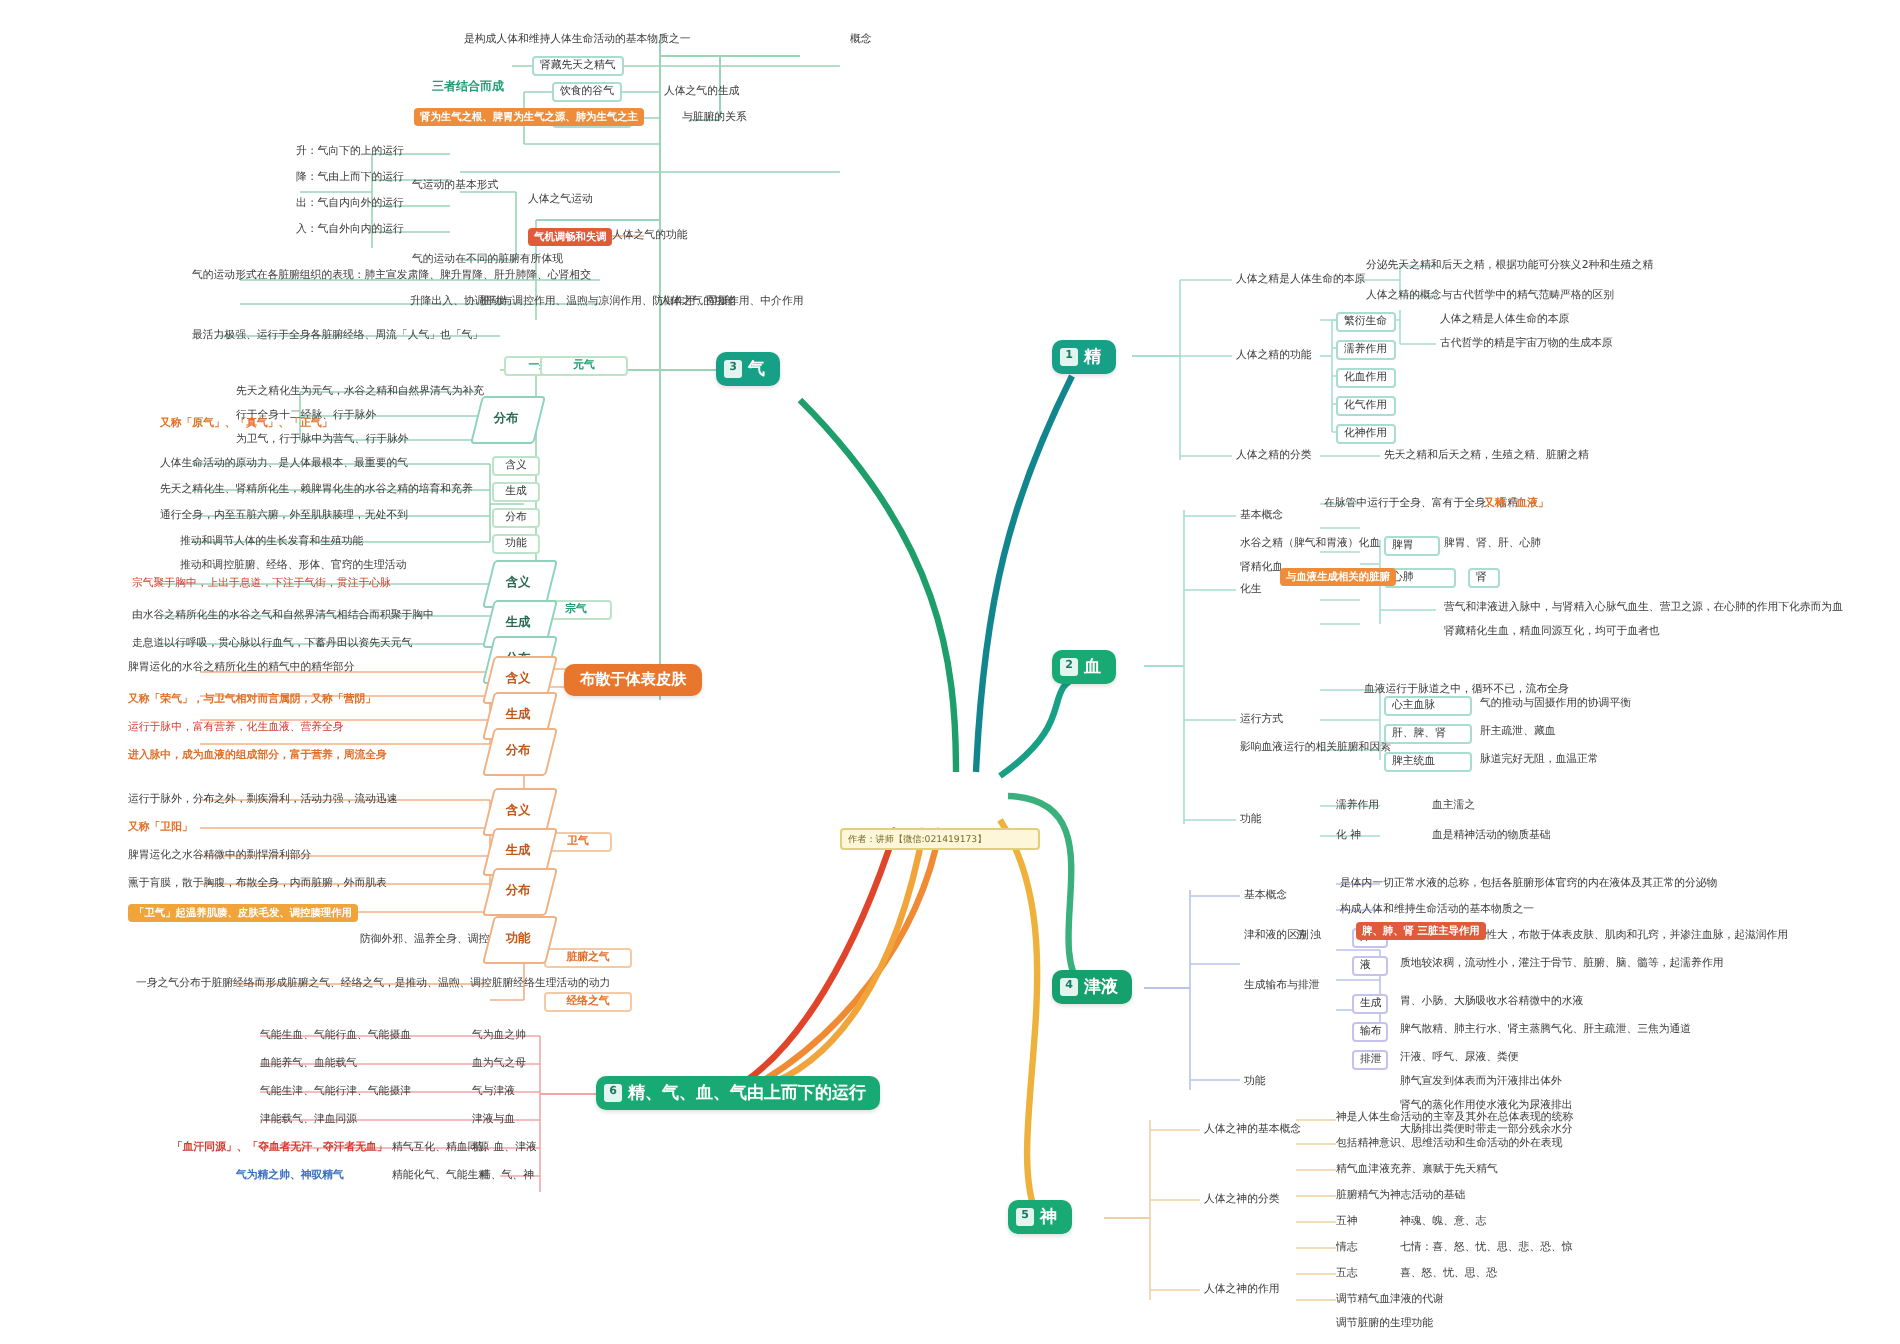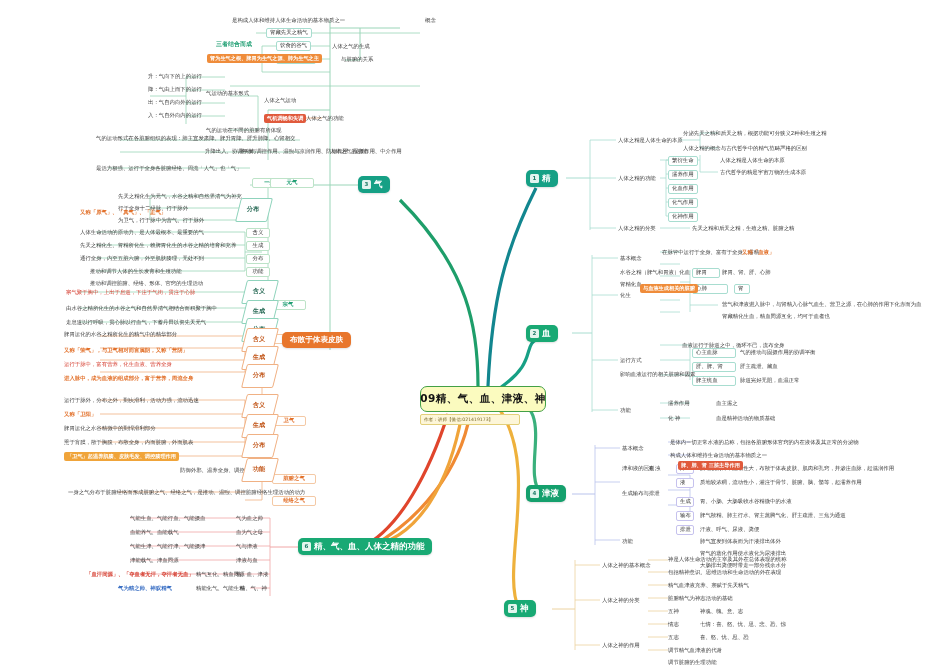--- a/index.html
+++ b/index.html
@@ -273,23 +273,20 @@
   <path d="M648,560 L668,560" stroke="#ecd2a0" stroke-width=".8" fill="none"></path>
   <path d="M648,572 L668,572" stroke="#ecd2a0" stroke-width=".8" fill="none"></path>
   <path d="M648,585 L668,585" stroke="#ecd2a0" stroke-width=".8" fill="none"></path>
   <path d="M648,598 L668,598" stroke="#ecd2a0" stroke-width=".8" fill="none"></path>
   <path d="M648,611 L668,611" stroke="#ecd2a0" stroke-width=".8" fill="none"></path>
   <path d="M648,624 L668,624" stroke="#ecd2a0" stroke-width=".8" fill="none"></path>
   <path d="M648,637 L668,637" stroke="#ecd2a0" stroke-width=".8" fill="none"></path>
   <path d="M648,650 L668,650" stroke="#ecd2a0" stroke-width=".8" fill="none"></path>
 </svg>
 
-<div class="node root">
-  <span>09精、气、血、津液、神</span>
-</div>
 <div class="node root-sub">作者：讲师【微信:021419173】</div>
 
 <div class="node chip teal c-jing">
   <span class="bullet">1</span>
   <span>精</span>
 </div>
 <div class="node chip green2 c-xue">
   <span class="bullet">2</span>
   <span>血</span>
 </div>
@@ -300,21 +297,21 @@
 <div class="node chip green2 c-shen">
   <span class="bullet">5</span>
   <span>神</span>
 </div>
 <div class="node chip teal c-qi">
   <span class="bullet">3</span>
   <span>气</span>
 </div>
 <div class="node chip green2 c-guanxi">
   <span class="bullet">6</span>
-  <span>精、气、血、人体之精的功能</span>
+  <span>精、气、血、气由上而下的运行</span>
 </div>
 
 <div class="node t" style="left:232px;top:16px;">是构成人体和维持人体生命活动的基本物质之一</div>
 <div class="node t" style="left:425px;top:16px;">概念</div>
 
 <div class="node t hl-green bold" style="left:216px;top:40px;font-size:6px;">三者结合而成</div>
 <div class="node bx teal" style="left:266px;top:28px;">肾藏先天之精气</div>
 <div class="node bx teal" style="left:276px;top:41px;">饮食的谷气</div>
 <div class="node bx teal" style="left:276px;top:54px;">自然界的清气</div>
 <div class="node t" style="left:332px;top:42px;">人体之气的生成</div>

